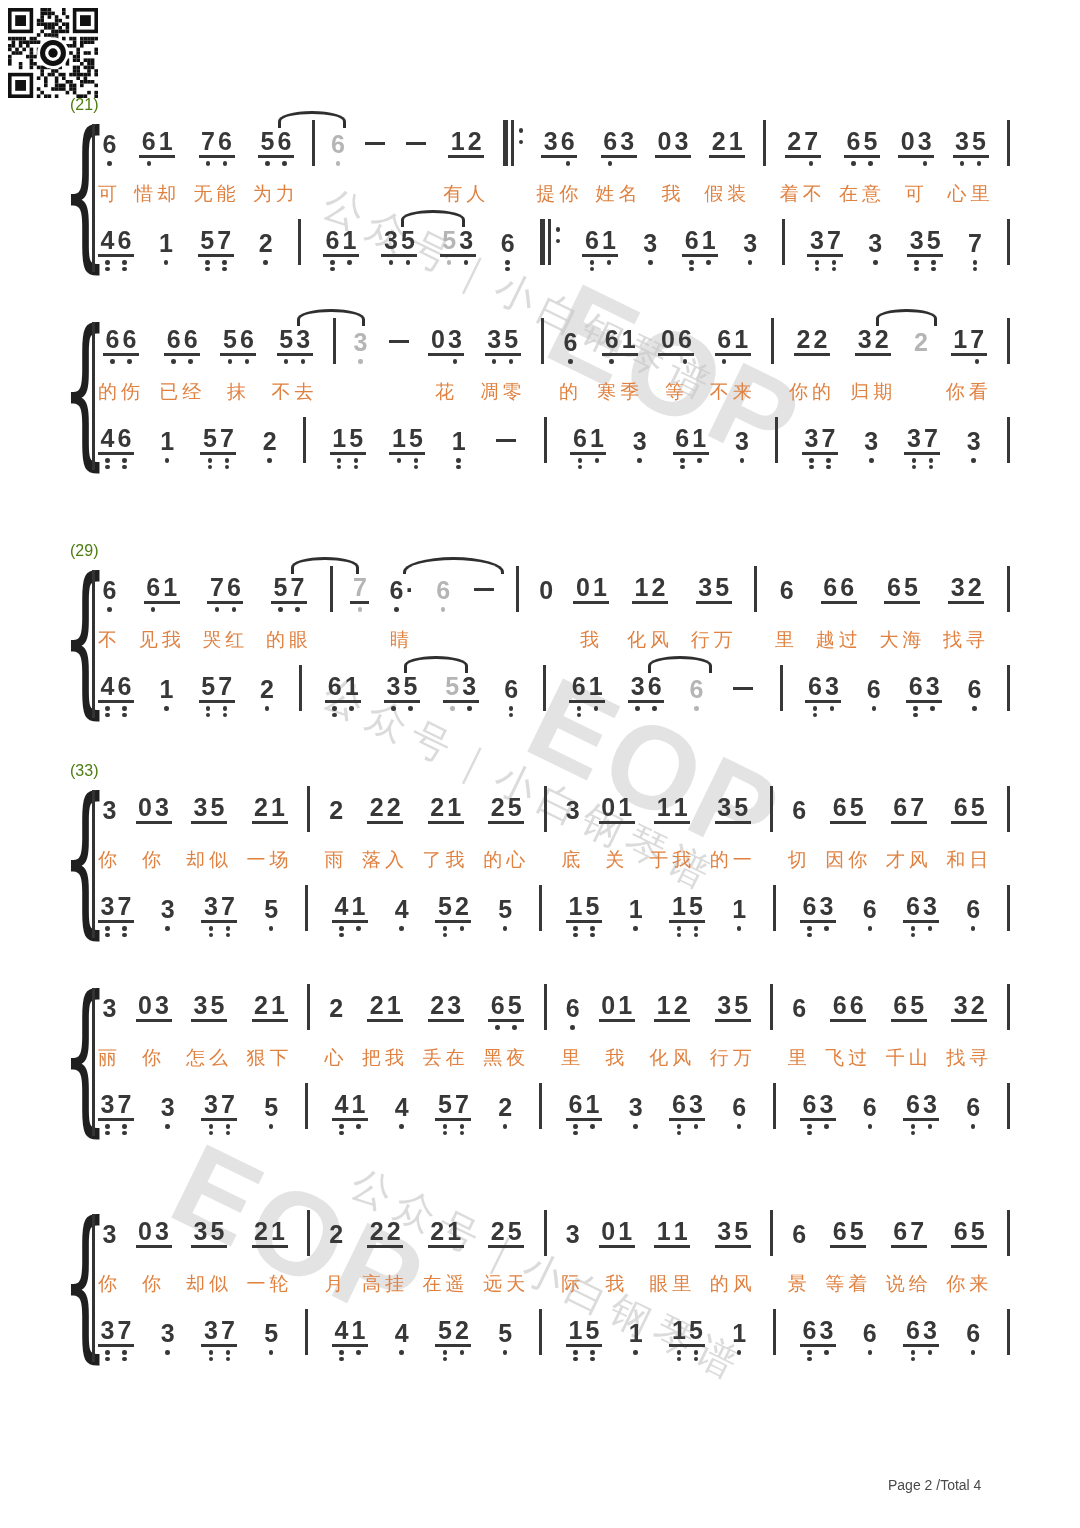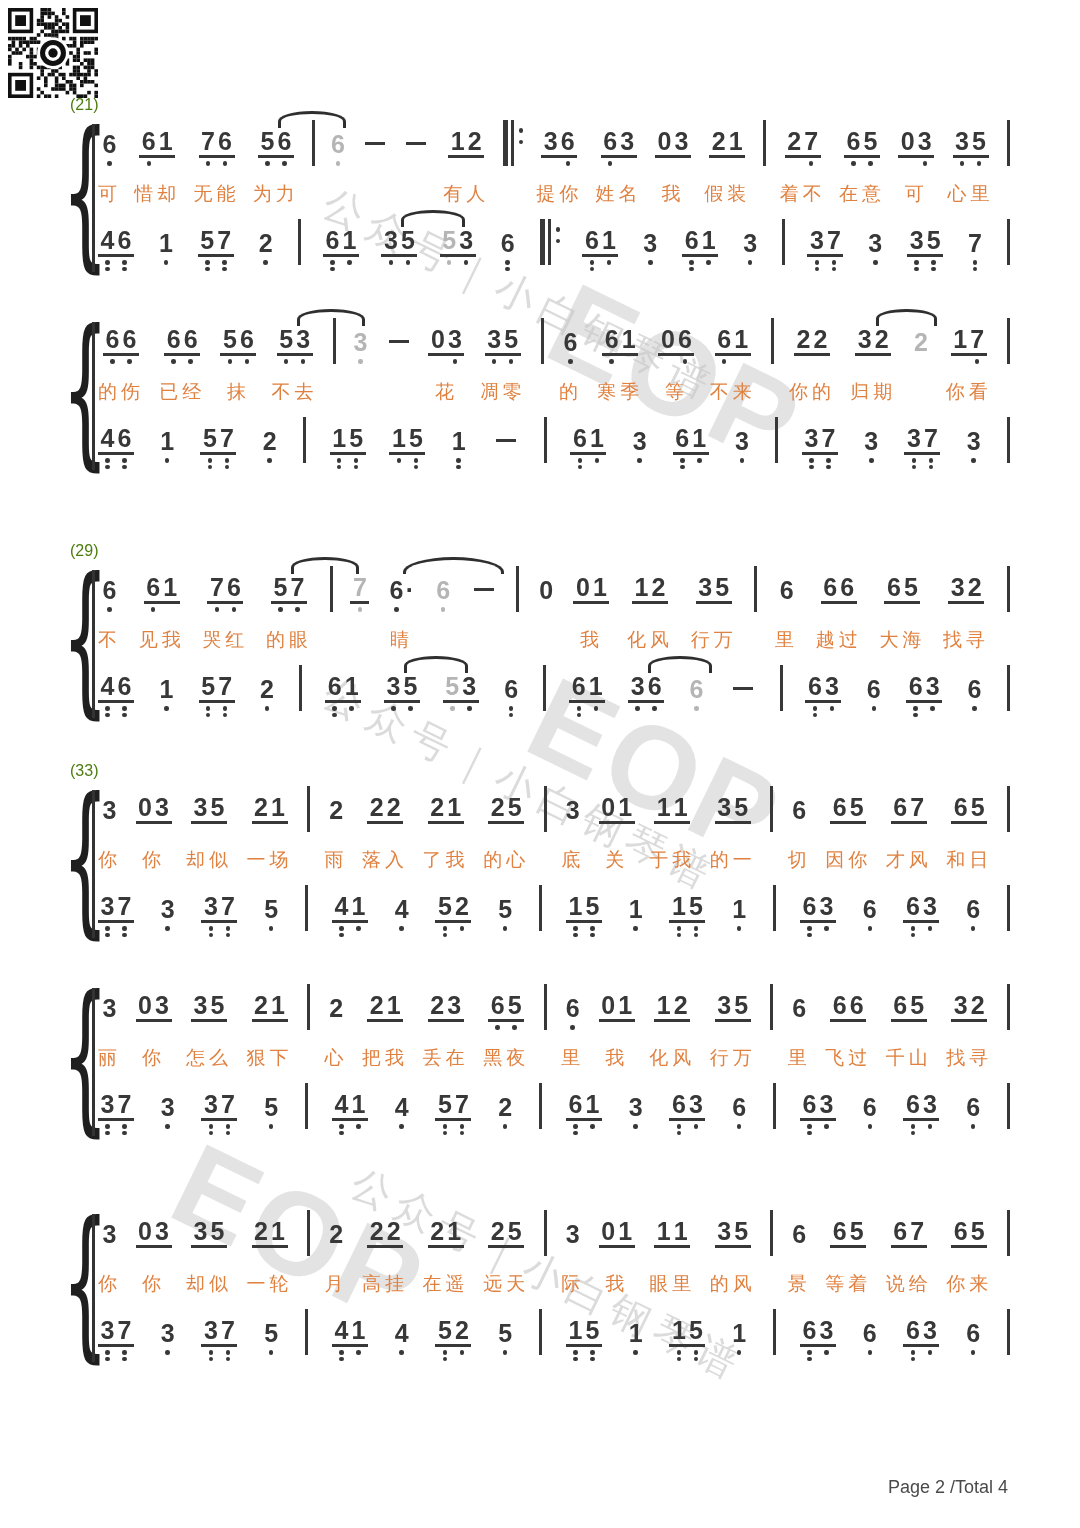--- a/index.html
+++ b/index.html
@@ -40,21 +40,21 @@
        border-bottom:none;border-radius:100px 100px 0 0/30px 30px 0 0}
   .wm{position:absolute;transform:rotate(26deg);transform-origin:0 0;pointer-events:none;white-space:nowrap}
   .wm-text{font-size:40px;color:#bfbfbf;opacity:.55;letter-spacing:8px;font-family:"DejaVu Sans",sans-serif}
   .wm-eop{font-size:118px;font-weight:bold;color:#c9c9c9;opacity:.5;letter-spacing:4px}
   .wm-t1{left:338px;top:176px}
   .wm-e1{left:588px;top:256px}
   .wm-t2{left:338px;top:666px}
   .wm-e2{left:568px;top:650px}
   .wm-e3{left:212px;top:1116px}
   .wm-t3{left:366px;top:1156px}
-  .footer{position:absolute;left:888px;top:1477px;font-size:18px;color:#4a4a4a}
+  .footer{position:absolute;left:888px;top:1477px;font-size:14px;color:#4a4a4a}
 </style>
 </head>
 <body>
 
 <div class="page">
   <svg id="qr" width="90" height="90" viewBox="0 0 90 90">
       <rect x="32.4" y="0" width="3.6" height="3.6" fill="#111"></rect>
       <rect x="36" y="0" width="3.6" height="3.6" fill="#111"></rect>
       <rect x="39.6" y="0" width="3.6" height="3.6" fill="#111"></rect>
       <rect x="54" y="0" width="3.6" height="3.6" fill="#111"></rect>

